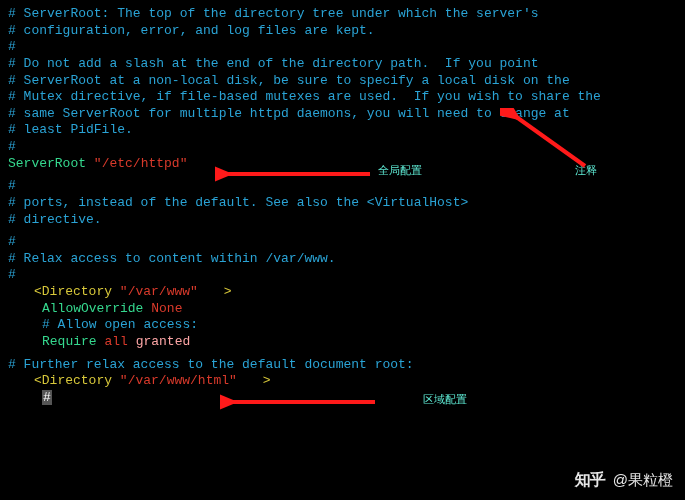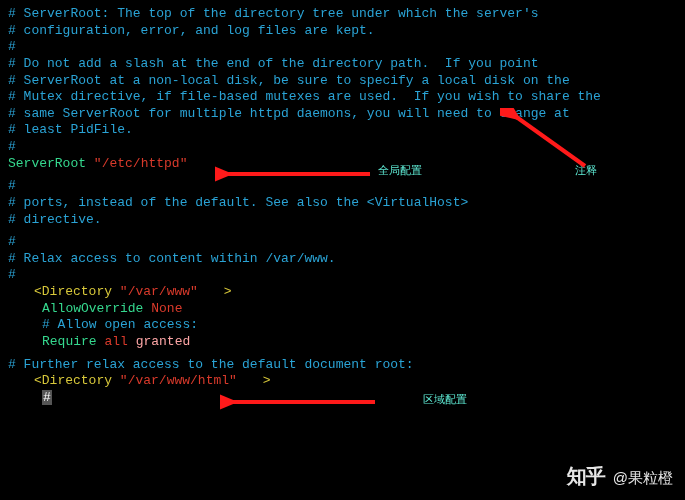--- a/index.html
+++ b/index.html
@@ -39,21 +39,21 @@
       bottom: 10px;
       color: rgba(255,255,255,0.9);
       font-family: "Microsoft YaHei", "PingFang SC", sans-serif;
       font-size: 15px;
       display: flex;
       align-items: center;
       gap: 8px;
     }
     .zhihu-logo {
       font-weight: bold;
-      font-size: 20px;
+      font-size: 16px;
       letter-spacing: -1px;
     }
     svg.arrow { position: absolute; pointer-events: none; }
   </style>
 </head>
 <body>
 
 <div>
   <div class="line c-hash"># ServerRoot: The top of the directory tree under which the server's</div>
   <div class="line c-hash"># configuration, error, and log files are kept.</div>

